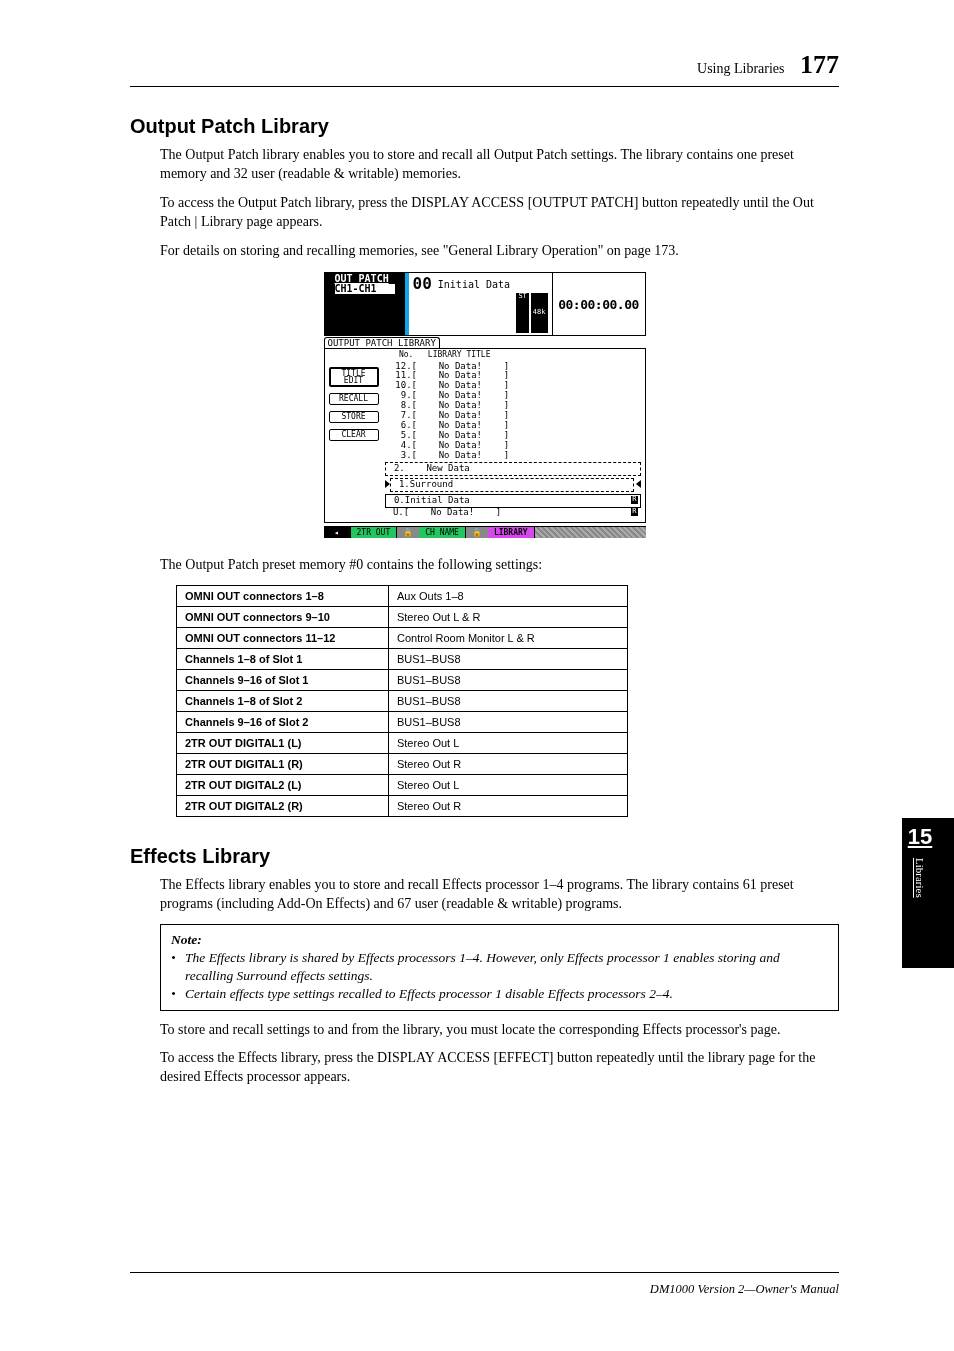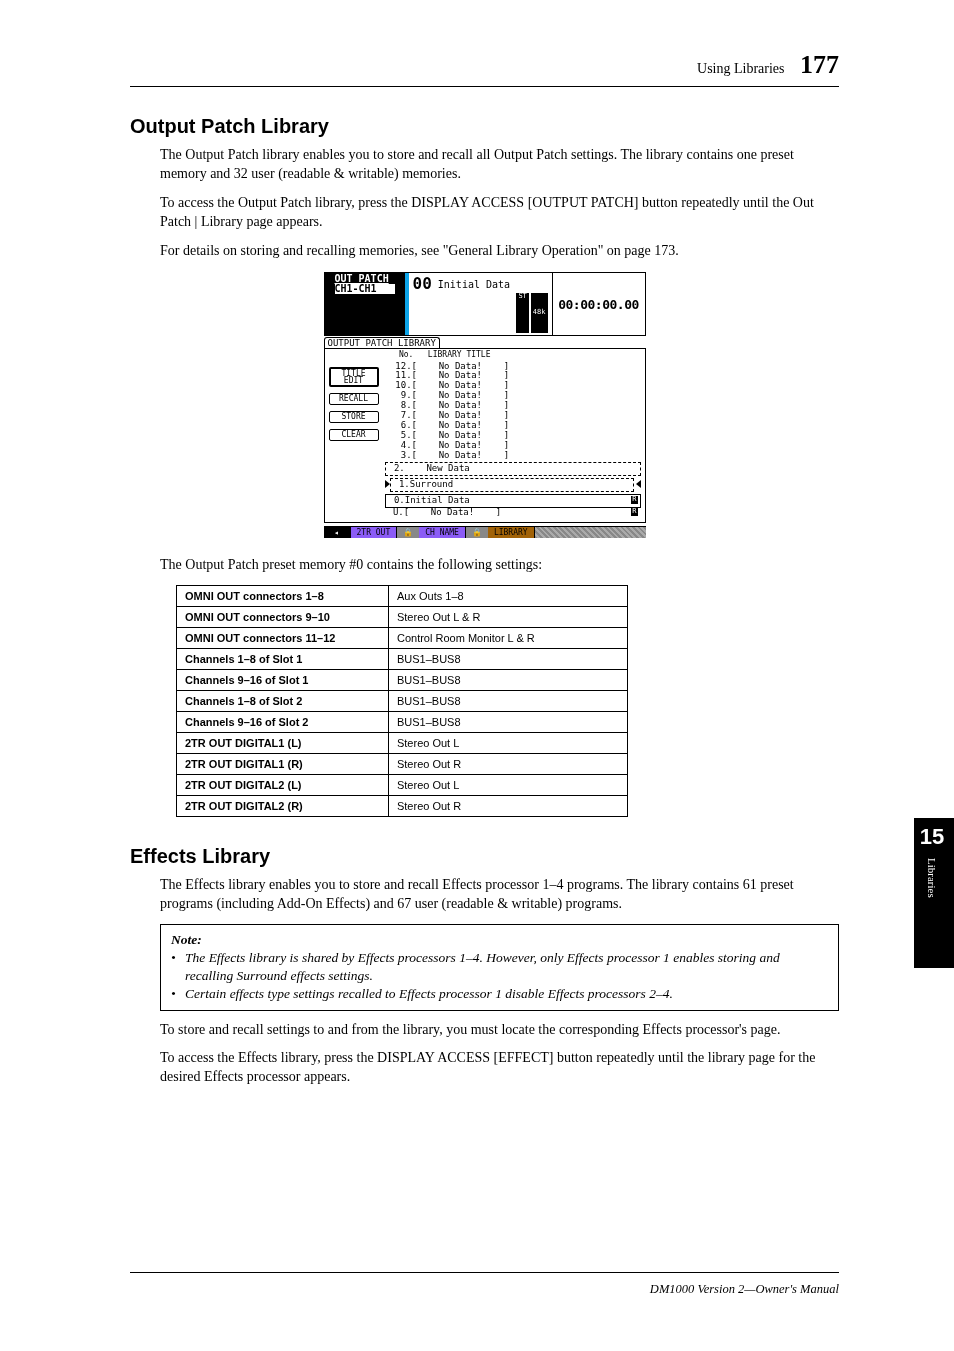--- a/index.html
+++ b/index.html
@@ -165,38 +165,38 @@
   .screenshot .bottomtabs {
     display: flex;
     border-top: 1px solid #000;
     margin-top: 3px;
     background: #777;
     font-size: 8px;
   }
   .screenshot .bottomtabs .bt {
     padding: 1px 6px;
     border-right: 1px solid #000;
-    background: #8b5cf6;
+    background: #22c55e;
   }
   .screenshot .bottomtabs .bt.arrow {
     background: #000;
     color: #fff;
     flex: 0 0 14px;
     text-align: center;
   }
   .screenshot .bottomtabs .bt.lock {
     background: #888;
     color: #fff;
     border: none;
     flex: 0 0 8px;
     text-align: center;
   }
   .screenshot .bottomtabs .bt.active {
-    background: #a16207;
-    font-weight: normal;
+    background: #d946ef;
+    font-weight: bold;
   }
   table.settings {
     border-collapse: collapse;
     width: 452px;
     margin-left: 46px;
     margin-top: 8px;
     font-size: 11px;
   }
   table.settings td, table.settings th {
     border: 1px solid #000;
@@ -230,21 +230,22 @@
     flex: 0 0 14px;
   }
   .side-tab {
     position: absolute;
     right: 0;
     top: 818px;
     width: 36px;
     background: #000;
     color: #fff;
     text-align: center;
-    padding: 8px 4px 70px 0;
+    padding: 8px 16px 70px 0;
+    text-decoration: underline;
   }
   .side-tab .chnum {
     font-family: "Helvetica Neue", Arial, sans-serif;
     font-weight: bold;
     font-size: 22px;
     line-height: 1;
     margin-bottom: 10px;
   }
   .side-tab .chlabel {
     writing-mode: vertical-rl;

